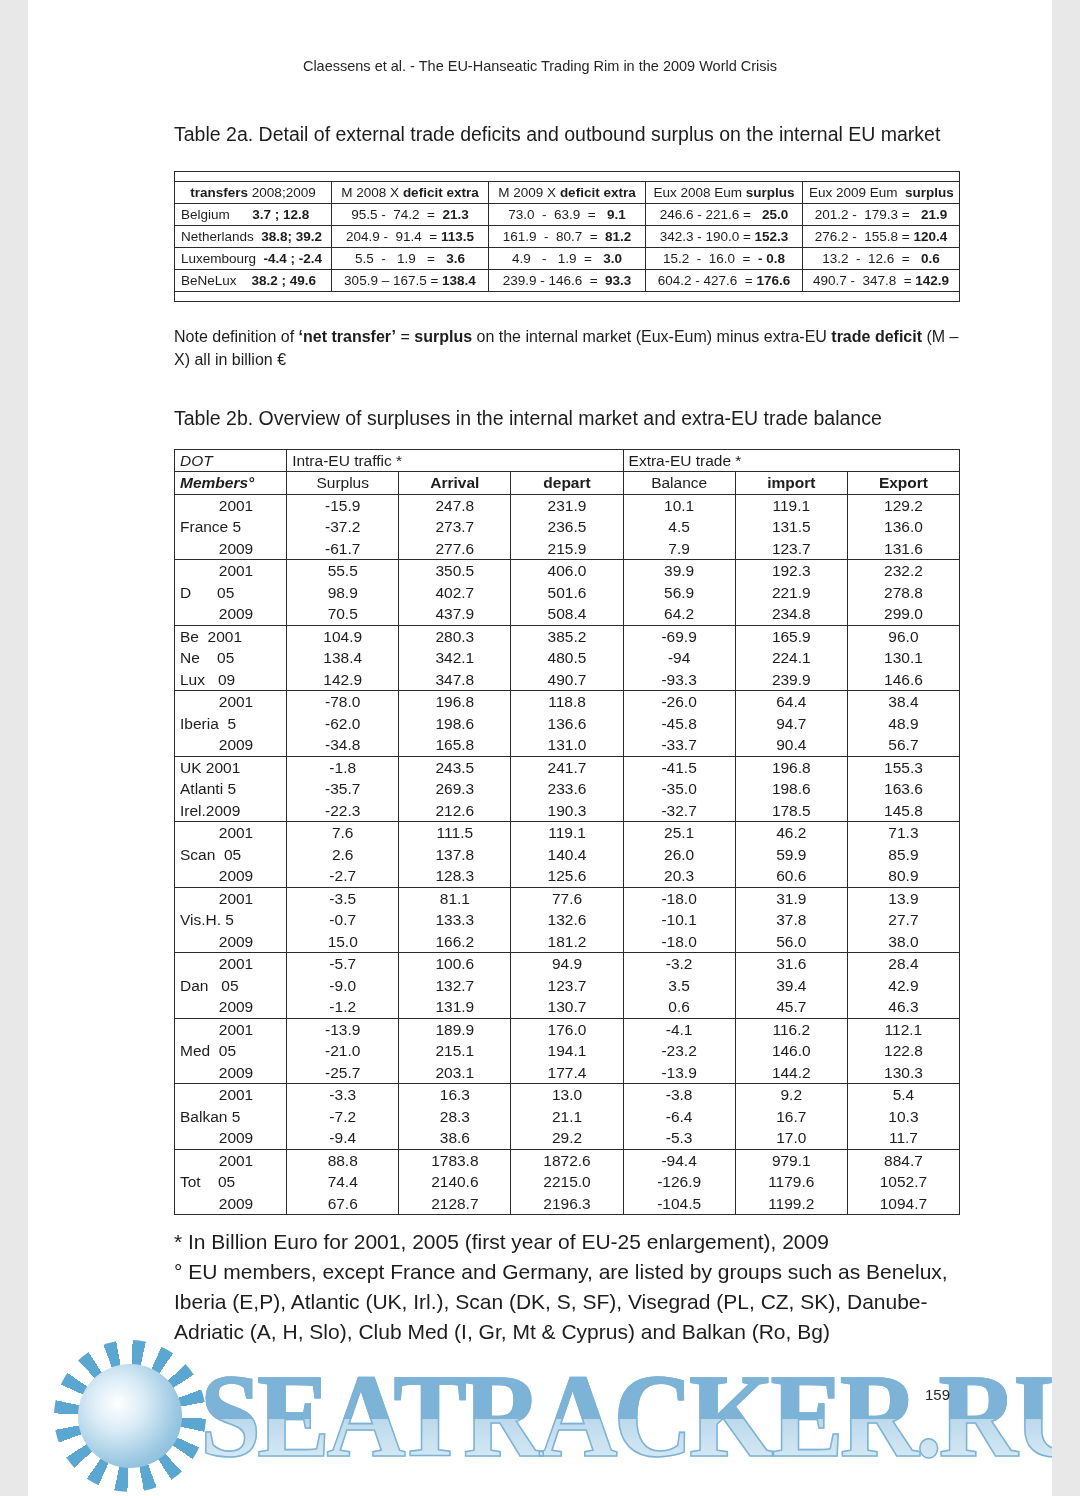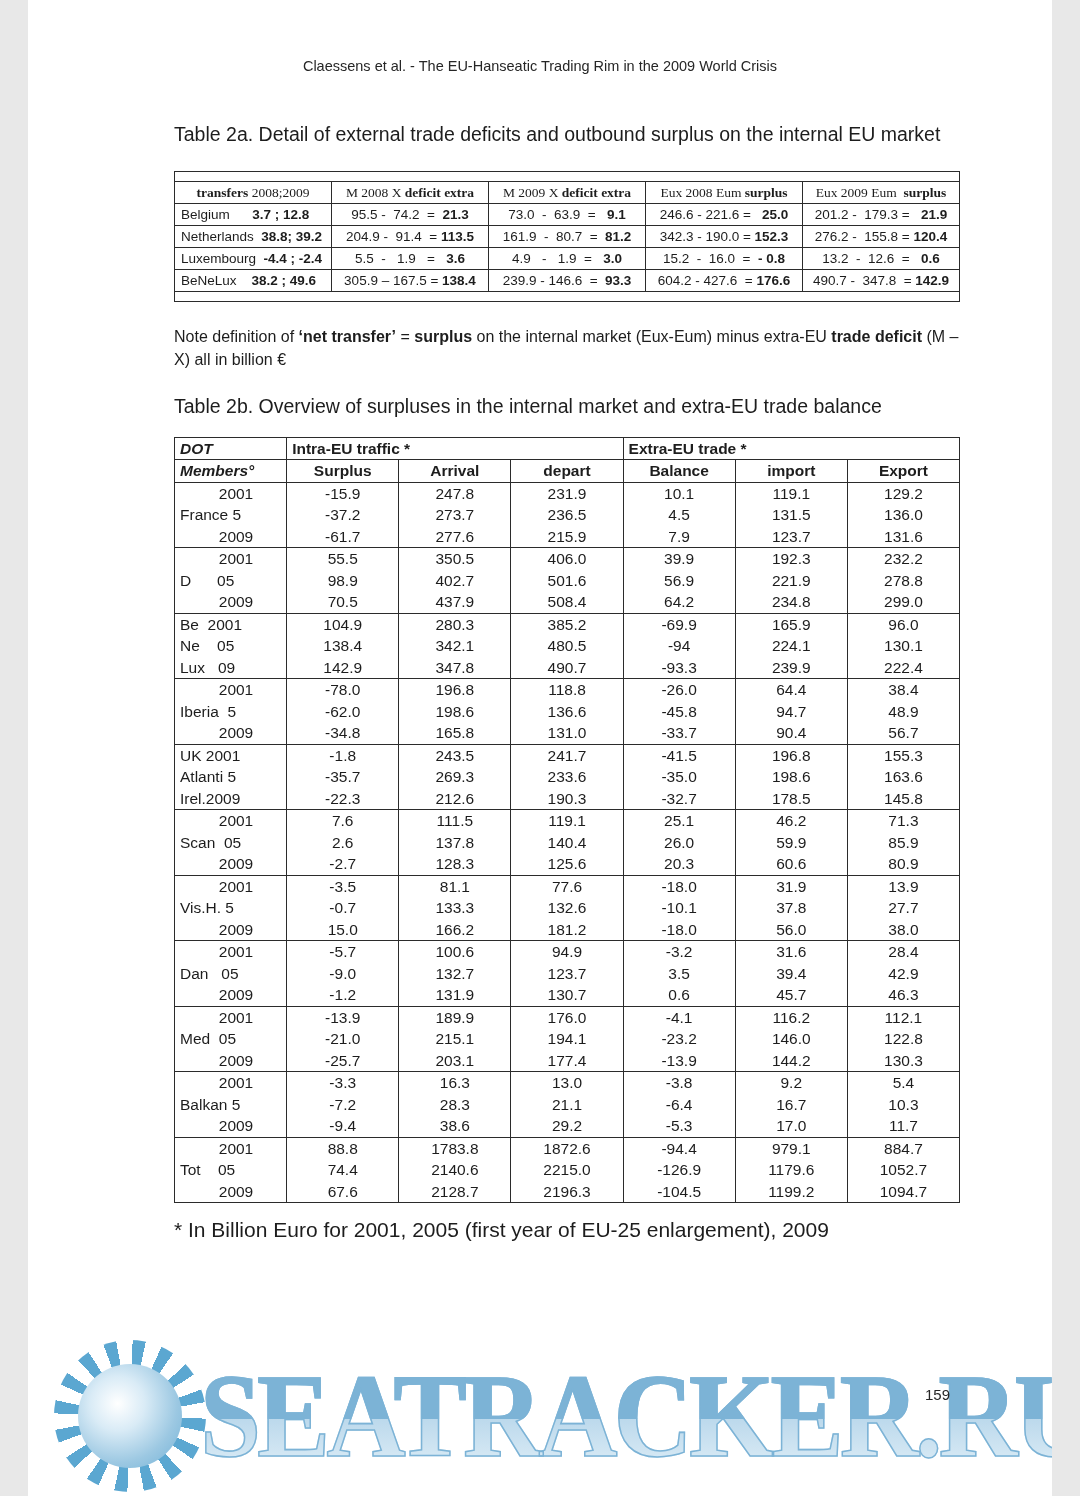--- a/index.html
+++ b/index.html
@@ -11,40 +11,40 @@
   .doc-header {
     position:absolute; top:58px; left:0; width:100%;
     text-align:center; font-size:14.5px; color:#262626;
   }
   .content { position:absolute; left:146px; top:0; width:786px; }
 
   .caption {
     font-size:19.5px; line-height:1.5; text-align:justify; color:#1d1d1d;
   }
   .t2a-caption { margin-top:120px; }
-  .t2b-caption { margin-top:20px; }
+  .t2b-caption { margin-top:32px; }
 
   table { border-collapse:collapse; width:786px; }
 
   
   .t2a { margin-top:22px; font-size:13.5px; table-layout:fixed; border:1.5px solid #2b2b2b; }
   .t2a td, .t2a th { border:1px solid #2b2b2b; padding:2px 6px; height:17px; white-space:pre; overflow:hidden; }
   .t2a tr.blank td { height:9px; padding:0; }
-  .t2a th { font-weight:normal; text-align:center;font-family:Liberation Serif, serif; }
+  .t2a th { font-weight:normal; text-align:center; }
   .t2a td.label { text-align:left; }
   .t2a td.num { text-align:center; }
   .bold { font-weight:bold; }
 
   
   .note { margin-top:23px; font-size:16px; line-height:1.45; }
 
   
   .t2b { margin-top:16px; font-size:15.5px; table-layout:fixed; border:1.5px solid #2b2b2b; }
   .t2b th, .t2b td { border-left:1px solid #2b2b2b; border-right:1px solid #2b2b2b; padding:1px 5px; height:19.5px; overflow:hidden; }
-  .t2b thead th { border-bottom:1px solid #2b2b2b; font-weight:bold; text-align:center; }
+  .t2b thead th { border-bottom:1px solid #2b2b2b; font-weight:normal; text-align:center; }
   .t2b th.dot { font-style:italic; text-align:left; }
   .t2b th.span-head { text-align:left; }
   .t2b th.members { font-style:italic; font-weight:bold; text-align:left; }
   .t2b th.b { font-weight:bold; }
   .t2b tbody td { text-align:center; }
   .t2b tbody td.label-col { text-align:left; white-space:pre; }
   .t2b tbody tr.group-start td { border-top:1px solid #2b2b2b; }
 
   
   .footnotes { margin-top:12px; font-size:21px; line-height:1.42; }
@@ -221,21 +221,21 @@
             <td>224.1</td>
             <td>130.1</td>
           </tr>
           <tr>
             <td class="label-col">Lux   09</td>
             <td>142.9</td>
             <td>347.8</td>
             <td>490.7</td>
             <td>-93.3</td>
             <td>239.9</td>
-            <td>222.4</td>
+            <td>146.6</td>
           </tr>
           <tr class="group-start">
             <td class="label-col">         2001</td>
             <td>-78.0</td>
             <td>196.8</td>
             <td>118.8</td>
             <td>-26.0</td>
             <td>64.4</td>
             <td>38.4</td>
           </tr>
@@ -444,20 +444,21 @@
             <td>2196.3</td>
             <td>-104.5</td>
             <td>1199.2</td>
             <td>1094.7</td>
           </tr>
         </tbody>
     </table>
 
     <div class="footnotes">
       <p>* In Billion Euro for 2001, 2005 (first year of EU-25 enlargement), 2009</p>
+      <p>° EU members, except France and Germany, are listed by groups such as Benelux, Iberia (E,P), Atlantic (UK, Irl.), Scan (DK, S, SF), Visegrad (PL, CZ, SK), Danube-Adriatic (A, H, Slo), Club Med (I, Gr, Mt &amp; Cyprus) and Balkan (Ro, Bg)</p>
     </div>
 
   </div>
 
   <div class="sun"></div>
   <div class="watermark-text">SEATRACKER.RU</div>
 
   <div class="page-number">159</div>
 
 </div>

